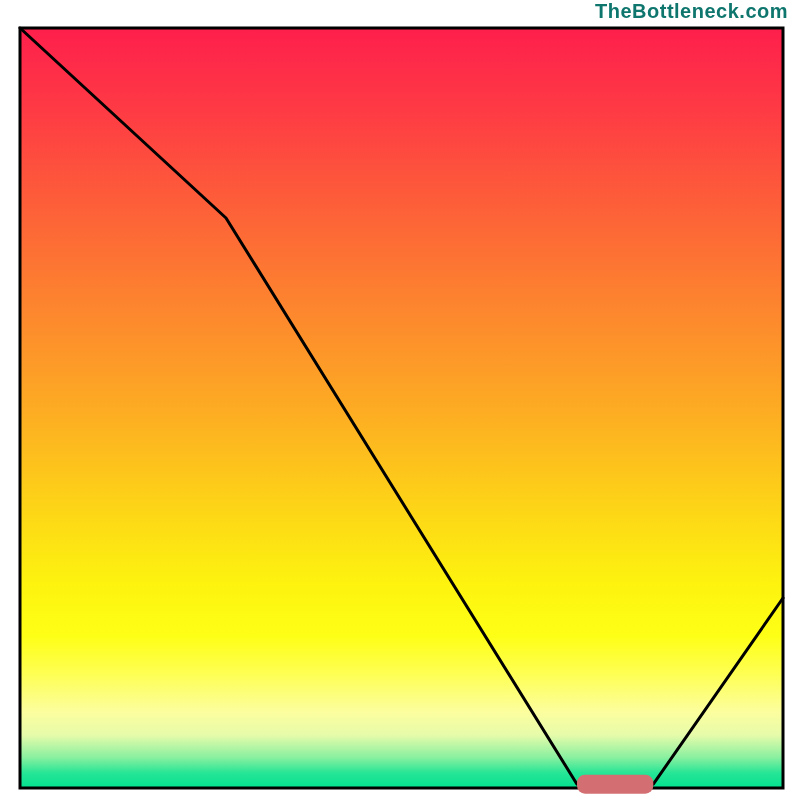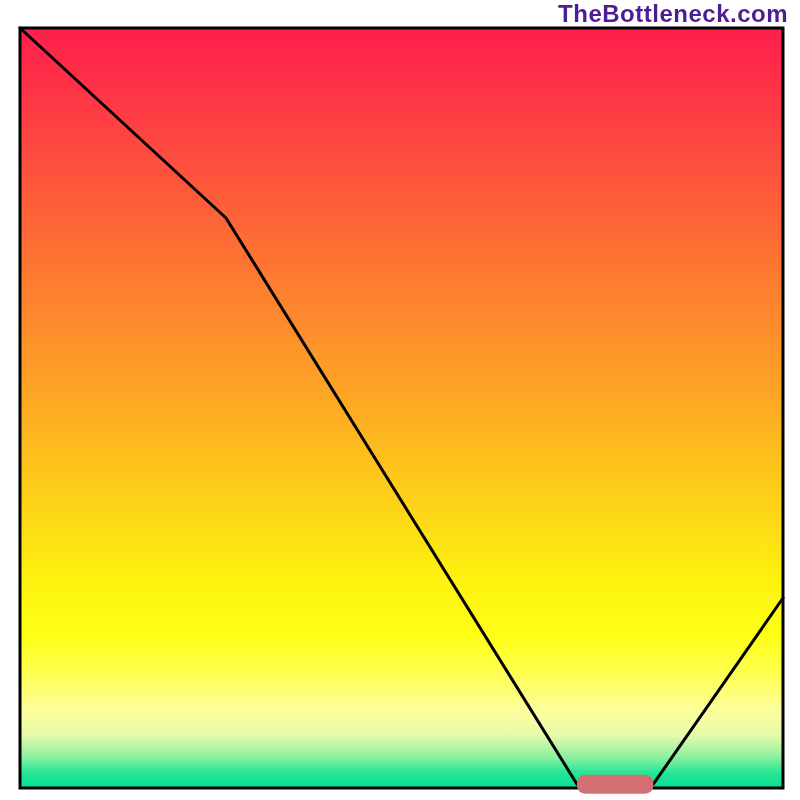--- a/index.html
+++ b/index.html
@@ -12,23 +12,23 @@
   }
   .container {
     position: relative;
     width: 800px;
     height: 800px;
   }
   .watermark {
     position: absolute;
     top: 0px;
     right: 12px;
-    font-size: 24px;
+    font-size: 20px;
     font-weight: bold;
-    color: #4c1d95;
+    color: #0f766e;
     letter-spacing: 0.5px;
     z-index: 30;
   }
   svg.chart {
     position: absolute;
     left: 0;
     top: 0;
     width: 800px;
     height: 800px;
     display: block;

